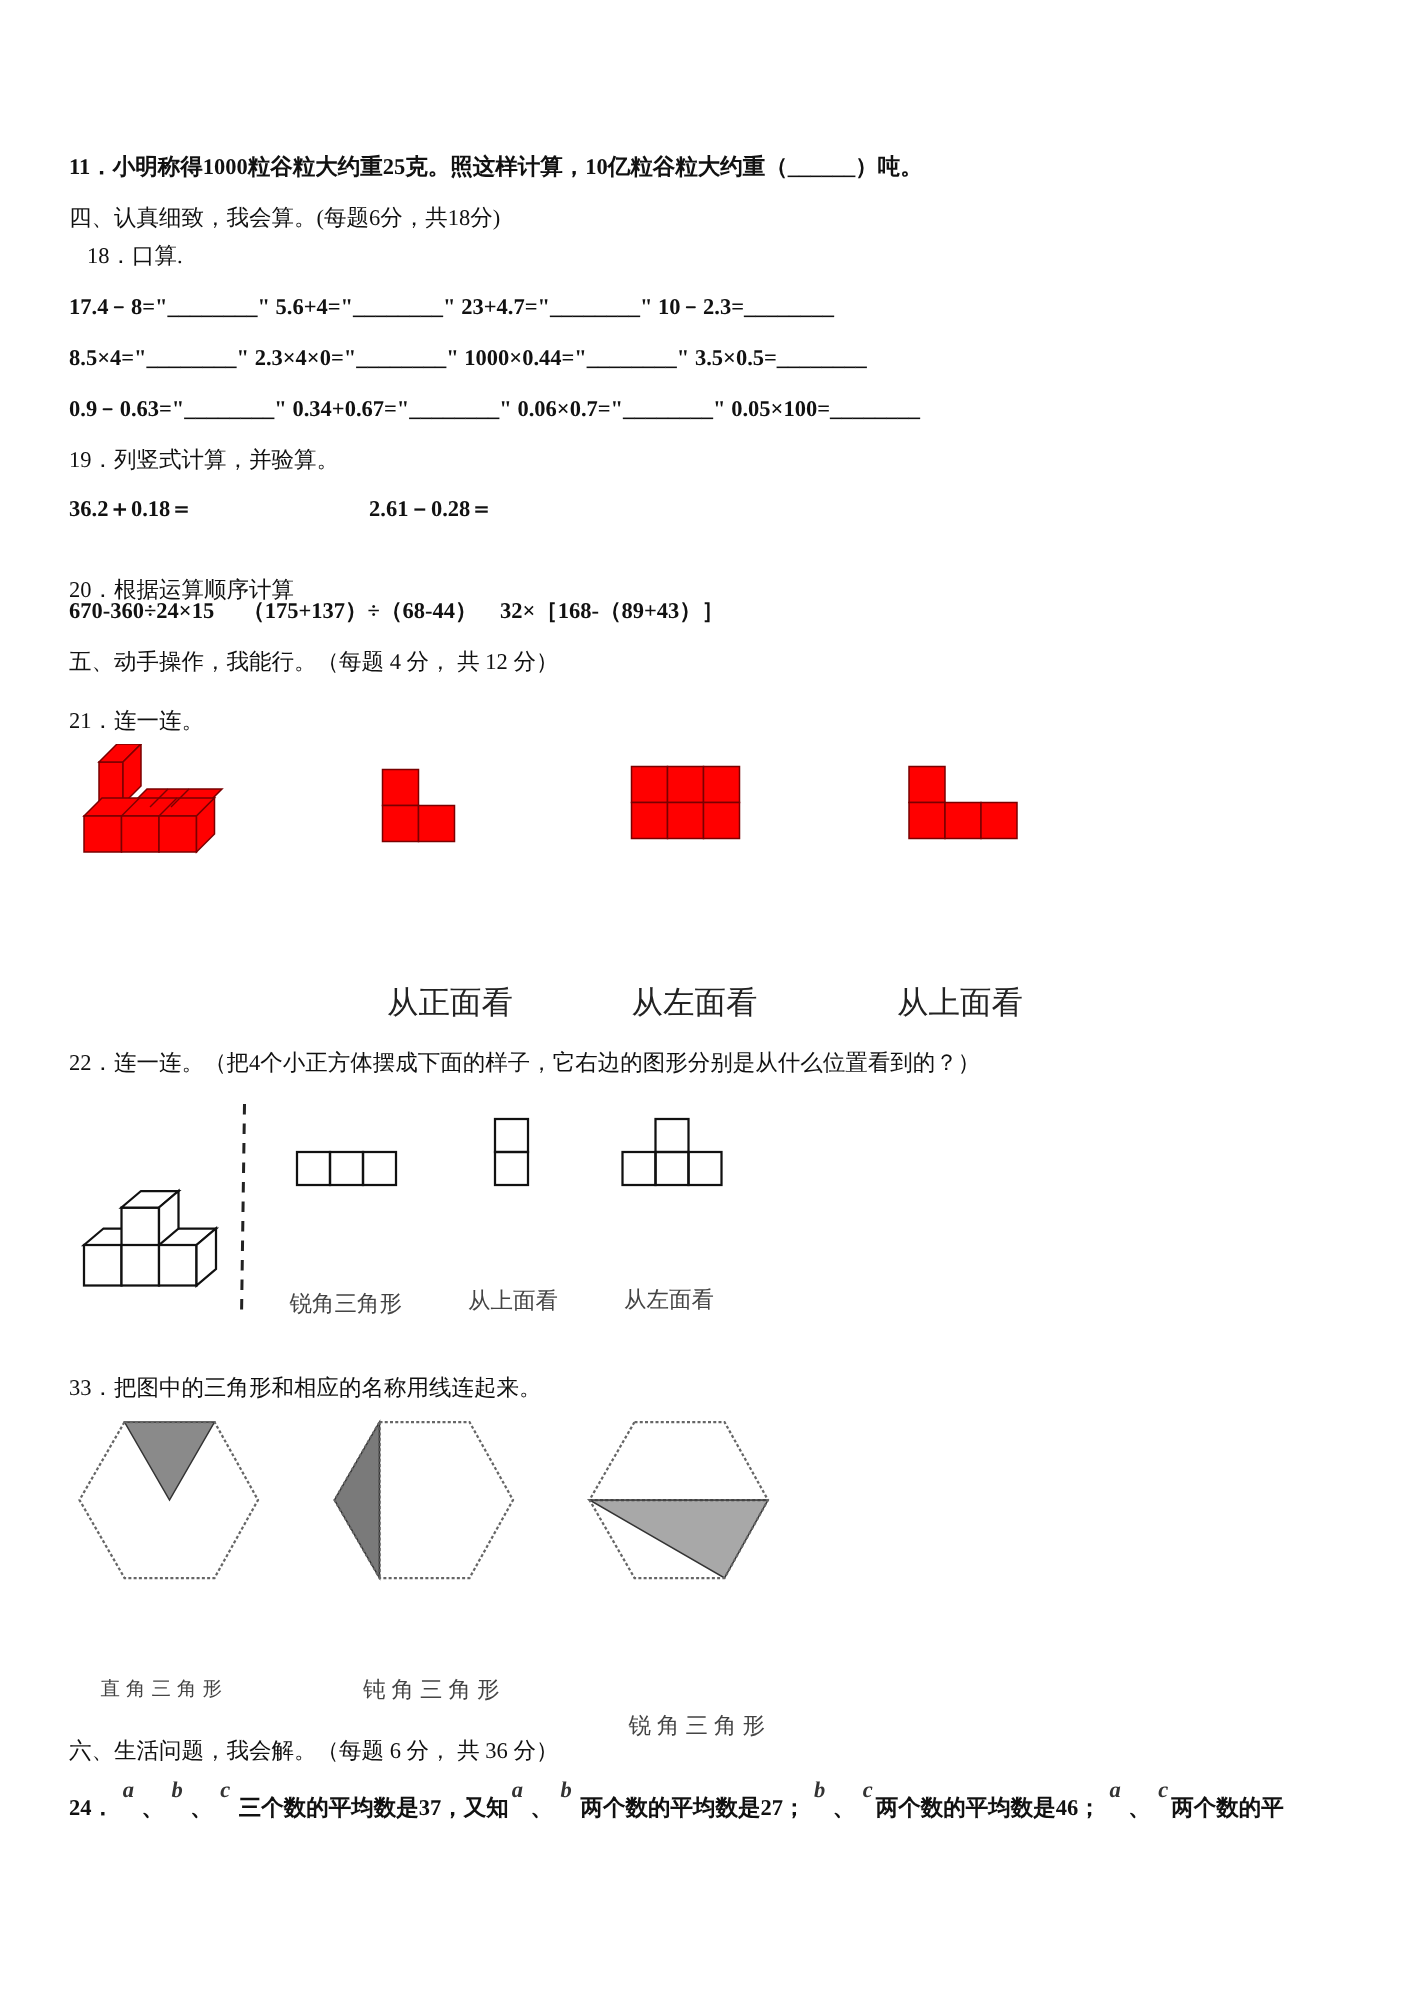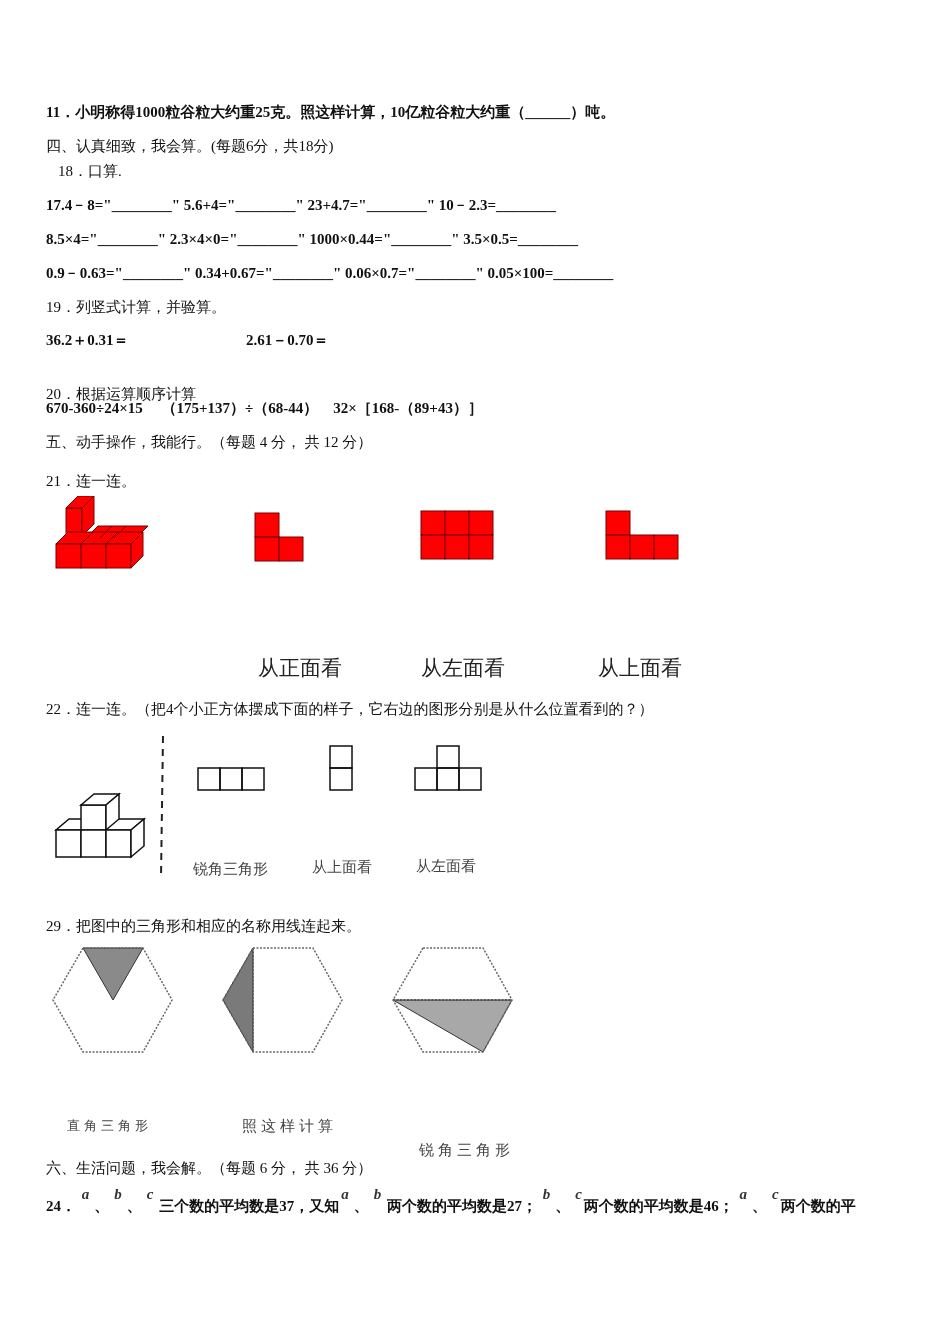--- a/index.html
+++ b/index.html
@@ -18,22 +18,22 @@
 
 <div class="line b" style="top:102px;">11．小明称得1000粒谷粒大约重25克。照这样计算，10亿粒谷粒大约重（______）吨。</div>
 
 <div class="line" style="top:136px;">四、认真细致，我会算。(每题6分，共18分)</div>
 <div class="line" style="top:161px;margin-left:12px;">18．口算.</div>
 <div class="line b" style="top:195px;">17.4﹣8="________" 5.6+4="________" 23+4.7="________" 10﹣2.3=________</div>
 <div class="line b" style="top:229px;">8.5×4="________" 2.3×4×0="________" 1000×0.44="________" 3.5×0.5=________</div>
 <div class="line b" style="top:263px;">0.9﹣0.63="________" 0.34+0.67="________" 0.06×0.7="________" 0.05×100=________</div>
 
 <div class="line" style="top:297px;">19．列竖式计算，并验算。</div>
-<div class="line b" style="top:330px;">36.2＋0.31＝</div>
-<div class="line b" style="top:330px; left:246px;">2.61－0.70＝</div>
+<div class="line b" style="top:330px;">36.2＋0.18＝</div>
+<div class="line b" style="top:330px; left:246px;">2.61－0.28＝</div>
 
 <div class="line" style="top:384px;">20．根据运算顺序计算</div>
 <div class="line b" style="top:398px;">670-360÷24×15　 （175+137）÷（68-44）　32×［168-（89+43）］</div>
 
 <div class="line" style="top:432px;">五、动手操作，我能行。（每题 4 分， 共 12 分）</div>
 <div class="line" style="top:457px;margin-top:14px;">21．连一连。</div>
 
 <svg class="fig" style="left:52px; top:496px;" width="100" height="76">
   <g stroke="#7a0000" stroke-width="1" fill="#ff0000">
 
@@ -130,41 +130,41 @@
     <rect x="2" y="24" width="22" height="22"></rect>
     <rect x="24" y="24" width="22" height="22"></rect>
     <rect x="46" y="24" width="22" height="22"></rect>
   </g>
 </svg>
 
 <div class="lbl" style="left:193px; top:860px; font-size:15px; color:#444;">锐角三角形</div>
 <div class="lbl" style="left:312px; top:858px; font-size:15px; color:#444;">从上面看</div>
 <div class="lbl" style="left:416px; top:857px; font-size:15px; color:#444;">从左面看</div>
 
-<div class="line" style="top:916px;">29．把图中的三角形和相应的名称用线连起来。</div>
+<div class="line" style="top:916px;">33．把图中的三角形和相应的名称用线连起来。</div>
 
 <svg class="fig" style="left:50px; top:946px;" width="124" height="112">
   <polygon points="33,2 93,2 63,54" fill="#8a8a8a" stroke="#333" stroke-width="1"></polygon>
   <polygon points="33,2 93,2 122,54 93,106 33,106 3,54" fill="none" stroke="#666" stroke-width="1.5" stroke-dasharray="2,1.5"></polygon>
 </svg>
 
 <svg class="fig" style="left:220px; top:946px;" width="124" height="112">
   <polygon points="33,2 33,106 3,54" fill="#7a7a7a" stroke="#333" stroke-width="1"></polygon>
   <line x1="33" y1="2" x2="33" y2="106" stroke="#555" stroke-width="1.5" stroke-dasharray="2,1.5"></line>
   <polygon points="33,2 93,2 122,54 93,106 33,106 3,54" fill="none" stroke="#666" stroke-width="1.5" stroke-dasharray="2,1.5"></polygon>
 </svg>
 
 <svg class="fig" style="left:390px; top:946px;" width="124" height="112">
   <polygon points="3,54 122,54 93,106" fill="#a8a8a8" stroke="#333" stroke-width="1"></polygon>
   <line x1="3" y1="54" x2="122" y2="54" stroke="#444" stroke-width="1.5" stroke-dasharray="2,1.5"></line>
   <polygon points="33,2 93,2 122,54 93,106 33,106 3,54" fill="none" stroke="#666" stroke-width="1.5" stroke-dasharray="2,1.5"></polygon>
 </svg>
 
 <div class="lbl" style="left:67px; top:1117px; font-size:13px; color:#444; letter-spacing:4px; font-family:'DejaVu Serif', serif;">直角三角形</div>
-<div class="lbl" style="left:242px; top:1117px; font-size:15px; color:#444; letter-spacing:4px; font-family:'DejaVu Serif', serif;">照这样计算</div>
+<div class="lbl" style="left:242px; top:1117px; font-size:15px; color:#444; letter-spacing:4px; font-family:'DejaVu Serif', serif;">钝角三角形</div>
 <div class="lbl" style="left:419px; top:1141px; font-size:15px; color:#444; letter-spacing:4px; font-family:'DejaVu Serif', serif;">锐角三角形</div>
 
 <div class="line" style="top:1158px;">六、生活问题，我会解。（每题 6 分， 共 36 分）</div>
 
 <div class="line b" style="top:1196px;">
   <span>24．</span>
   <span class="var">a</span><span class="sep">、</span><span class="var">b</span><span class="sep">、</span><span class="var">c</span>
   <span>三个数的平均数是37，又知</span><span class="var">a</span><span class="sep">、</span><span class="var">b</span>
   <span>两个数的平均数是27；</span>
   <span class="var">b</span><span class="sep">、</span><span class="var">c</span><span>两个数的平均数是46；</span>

